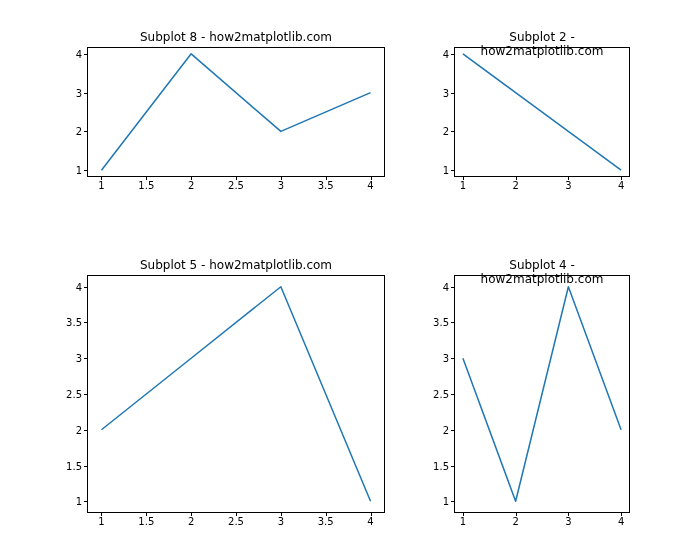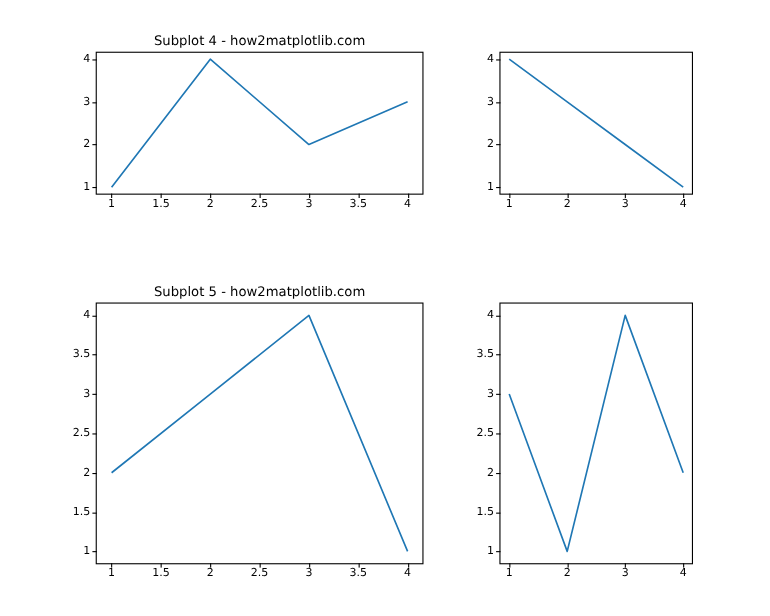--- a/index.html
+++ b/index.html
@@ -75,21 +75,21 @@
     stroke-linejoin: round;
     vector-effect: non-scaling-stroke;
   }
 </style>
 </head>
 <body>
 
 <div class="figure">
 
   <div class="axes" id="ax0" style="left: 87px; top: 47px; width: 298px; height: 130px;">
-    <div class="title">Subplot 4 - how2matplotlib.com</div>
+    <div class="title">Subplot 8 - how2matplotlib.com</div>
     <svg class="line" preserveAspectRatio="none" viewBox="0 0 100 100">
         <path id="path0" d="M4.545 95.455 L34.848 4.545 L65.152 65.152 L95.455 34.848"></path>
       </svg>
   <div class="tickmark-y" style="top: 95.4545%;"></div>
       <div class="ytick" style="top: 95.4545%;">1</div>
       <div class="tickmark-y" style="top: 65.1515%;"></div>
       <div class="ytick" style="top: 65.1515%;">2</div>
       <div class="tickmark-y" style="top: 34.8485%;"></div>
       <div class="ytick" style="top: 34.8485%;">3</div>
       <div class="tickmark-y" style="top: 4.54545%;"></div>
@@ -104,20 +104,21 @@
       <div class="xtick" style="left: 50%;">2.5</div>
       <div class="tickmark-x" style="left: 65.1515%;"></div>
       <div class="xtick" style="left: 65.1515%;">3</div>
       <div class="tickmark-x" style="left: 80.303%;"></div>
       <div class="xtick" style="left: 80.303%;">3.5</div>
       <div class="tickmark-x" style="left: 95.4545%;"></div>
       <div class="xtick" style="left: 95.4545%;">4</div>
     </div>
 
   <div class="axes" id="ax1" style="left: 454px; top: 47px; width: 176px; height: 130px;">
+    <div class="title">Subplot 2 - how2matplotlib.com</div>
     <svg class="line" preserveAspectRatio="none" viewBox="0 0 100 100">
         <path id="path1" d="M4.545 4.545 L34.848 34.848 L65.152 65.152 L95.455 95.455"></path>
       </svg>
   <div class="tickmark-y" style="top: 95.4545%;"></div>
       <div class="ytick" style="top: 95.4545%;">1</div>
       <div class="tickmark-y" style="top: 65.1515%;"></div>
       <div class="ytick" style="top: 65.1515%;">2</div>
       <div class="tickmark-y" style="top: 34.8485%;"></div>
       <div class="ytick" style="top: 34.8485%;">3</div>
       <div class="tickmark-y" style="top: 4.54545%;"></div>
@@ -161,20 +162,21 @@
       <div class="xtick" style="left: 50%;">2.5</div>
       <div class="tickmark-x" style="left: 65.1515%;"></div>
       <div class="xtick" style="left: 65.1515%;">3</div>
       <div class="tickmark-x" style="left: 80.303%;"></div>
       <div class="xtick" style="left: 80.303%;">3.5</div>
       <div class="tickmark-x" style="left: 95.4545%;"></div>
       <div class="xtick" style="left: 95.4545%;">4</div>
     </div>
 
   <div class="axes" id="ax3" style="left: 454px; top: 275px; width: 176px; height: 238px;">
+    <div class="title">Subplot 4 - how2matplotlib.com</div>
     <svg class="line" preserveAspectRatio="none" viewBox="0 0 100 100">
         <path id="path3" d="M4.545 34.848 L34.848 95.455 L65.152 4.545 L95.455 65.152"></path>
       </svg>
   <div class="tickmark-y" style="top: 95.4545%;"></div>
       <div class="ytick" style="top: 95.4545%;">1</div>
       <div class="tickmark-y" style="top: 80.303%;"></div>
       <div class="ytick" style="top: 80.303%;">1.5</div>
       <div class="tickmark-y" style="top: 65.1515%;"></div>
       <div class="ytick" style="top: 65.1515%;">2</div>
       <div class="tickmark-y" style="top: 50%;"></div>

